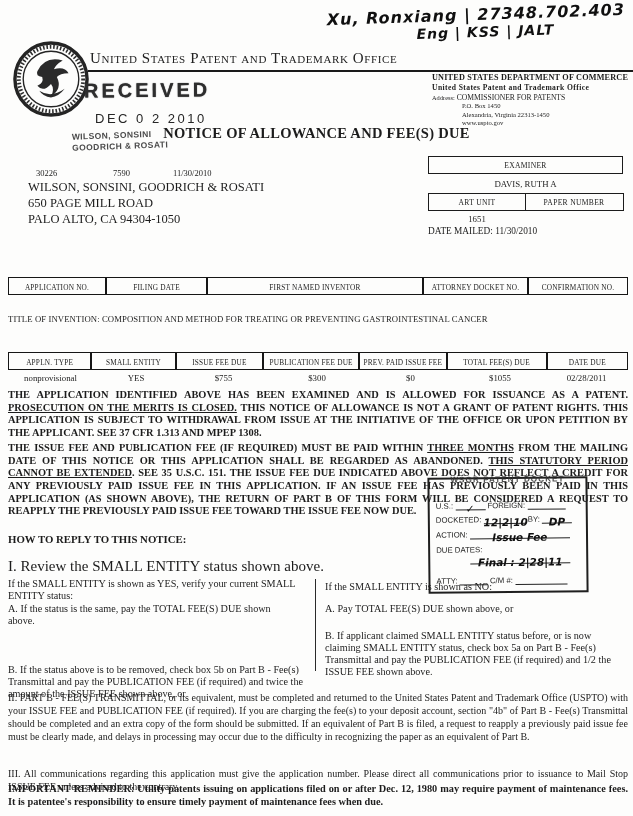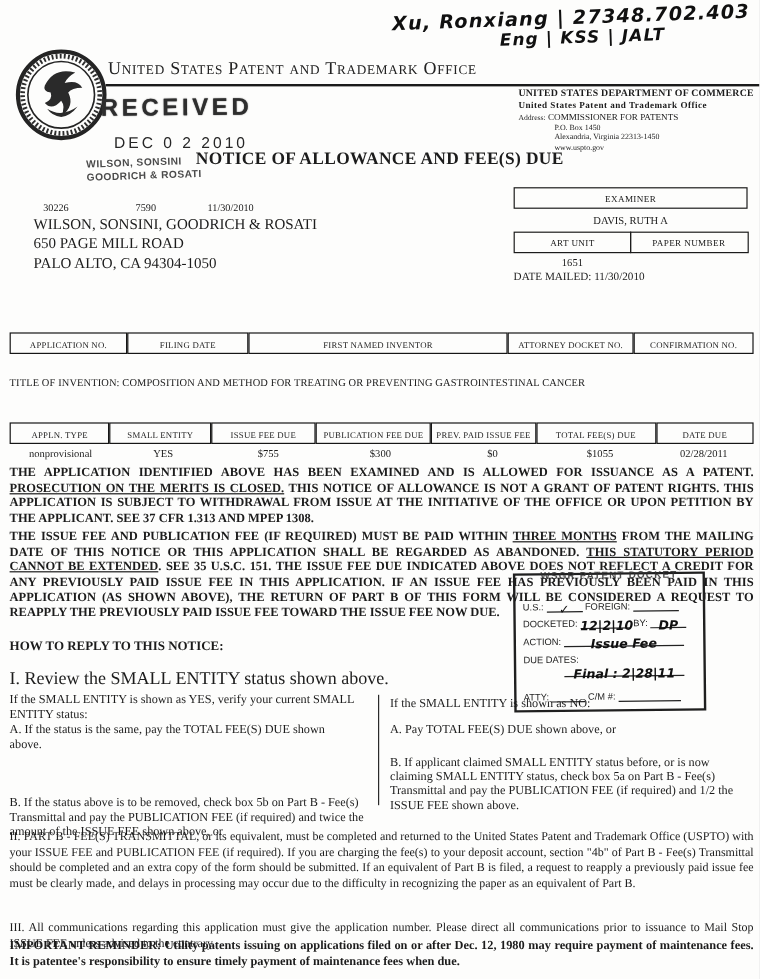--- a/index.html
+++ b/index.html
@@ -58,21 +58,21 @@
          font-size:7.6px; letter-spacing:0.3px; padding-top:4px; }
   .examiner-box { left:428px; top:156px; width:195px; height:18px; }
   .examiner-name { position:absolute; left:428px; top:179px; width:195px; text-align:center; font-size:8.8px; }
   .artunit-box { left:428px; top:193px; width:98px; height:18px; }
   .paper-box { left:524.5px; top:193px; width:99px; height:18px; }
   .artunit-val { position:absolute; left:428px; top:214px; width:98px; text-align:center; font-size:8.8px; }
   .date-mailed { position:absolute; left:428px; top:226px; font-size:9.3px; }
 
   
   .tbl { position:absolute; left:8px; width:620px; }
-  .tbl-head { display:flex; }
+  .tbl-head { display:flex;justify-content:flex-end; }
   .tbl-head .cell { border:1.6px solid #161616; border-left-width:0.8px; border-right-width:0.8px;
                     height:18px; text-align:center; font-size:7.3px; letter-spacing:0.2px;
                     padding-top:4.5px; }
   .tbl-head .cell:first-child { border-left-width:1.6px; }
   .tbl-head .cell:last-child { border-right-width:1.6px; }
   .tbl-vals { display:flex; margin-top:3px; }
   .tbl-vals .cell { text-align:center; font-size:8.8px; }
   .app-tbl { top:277px; }
   .fee-tbl { top:352px; }
 

